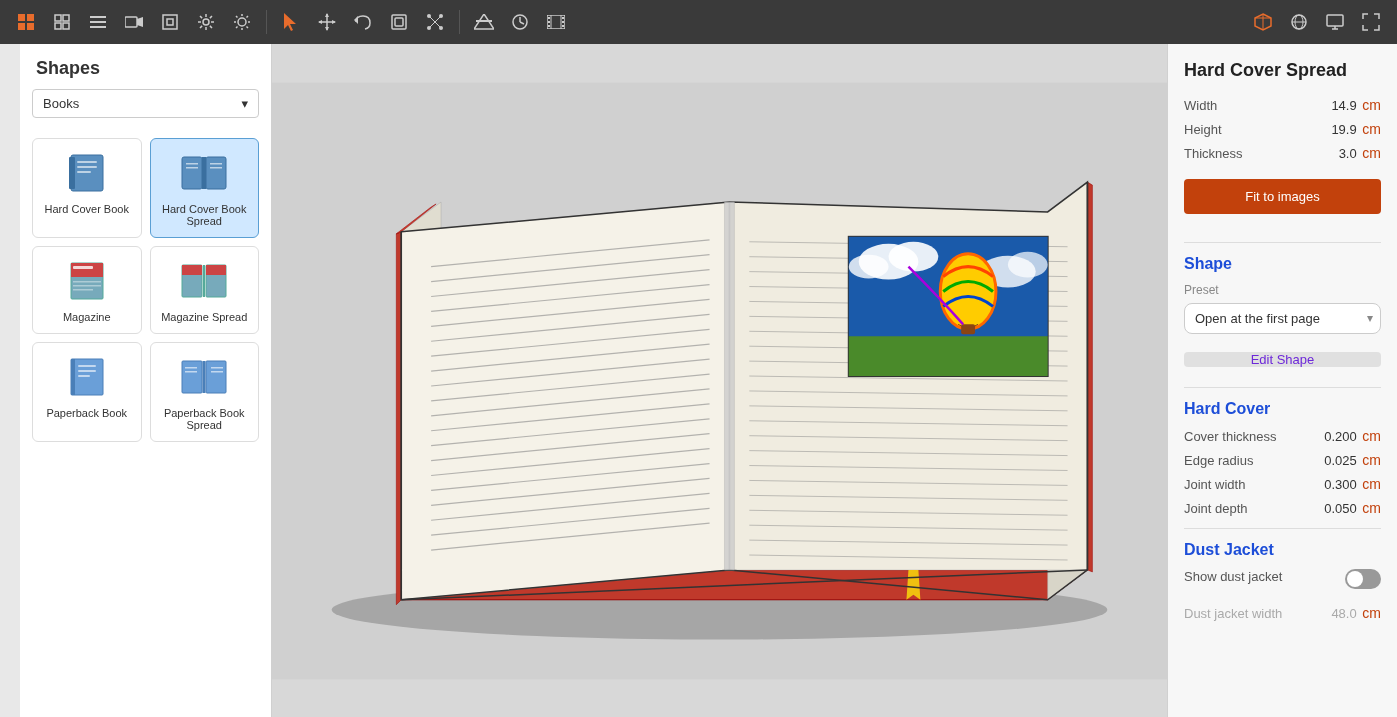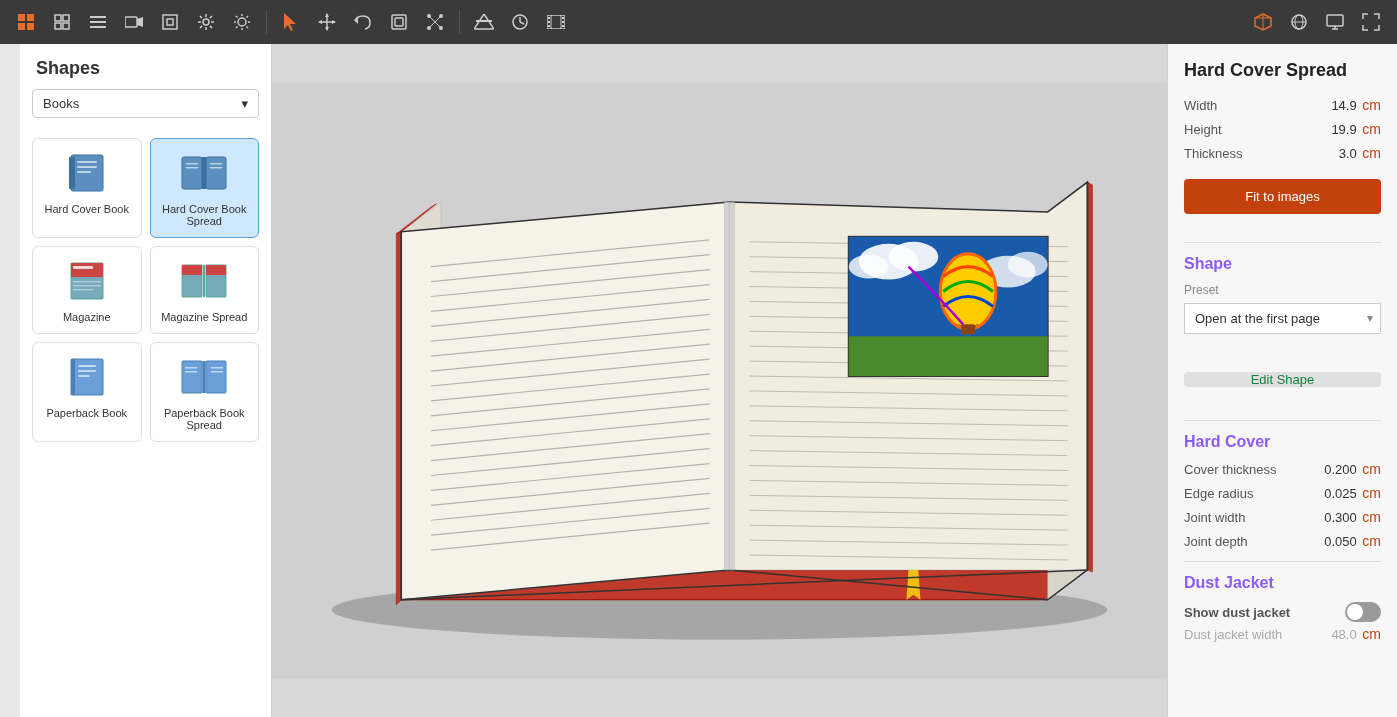--- a/index.html
+++ b/index.html
@@ -140,51 +140,49 @@
       font-size: 13px;
       cursor: pointer;
       margin: 10px 0 16px;
     }
     .panel-divider { height: 1px; background: #ddd; margin: 12px 0; }
     .preset-label { font-size: 12px; color: #888; margin-bottom: 6px; }
     .preset-dropdown {
       width: 100%;
       padding: 7px 10px;
       border: 1px solid #ccc;
-      border-radius: 0;
+      border-radius: 8px;
       background: white;
       font-size: 13px;
       color: #333;
-      margin-bottom: 26px;
+      margin-bottom: 6px;
       appearance: none;
       cursor: pointer;
     }
     .btn-edit-shape {
       width: 100%;
       background: #e0e0e0;
-      color: #15803d;
+      color: #6d28d9;
       border: none;
       border-radius: 4px;
       font-size: 13px;
       cursor: not-allowed;
-      margin-bottom: 21px;
+      margin-bottom: 8px;
     }
     .section-title-sm {
       font-size: 16px;
       font-weight: 600;
-      color: #8b5cf6;
+      color: #1d4ed8;
       margin-bottom: 10px;
     }
     .toggle-row {
       display: flex;
-      align-items: center;
       justify-content: space-between;
       font-size: 13px;
-      margin-bottom: 4px;
-      font-weight: bold;
+      margin-bottom: 16px;
     }
     .toggle {
       width: 36px;
       height: 20px;
       background: #999;
       border-radius: 10px;
       position: relative;
       cursor: pointer;
     }
     .toggle::after {

